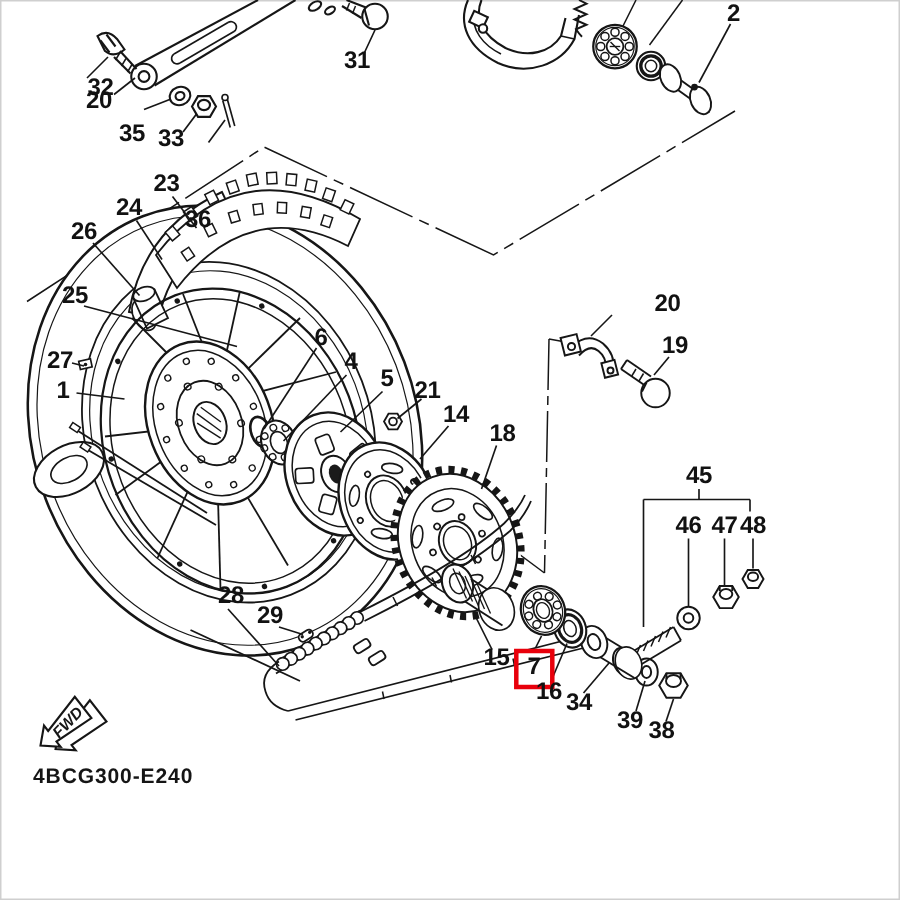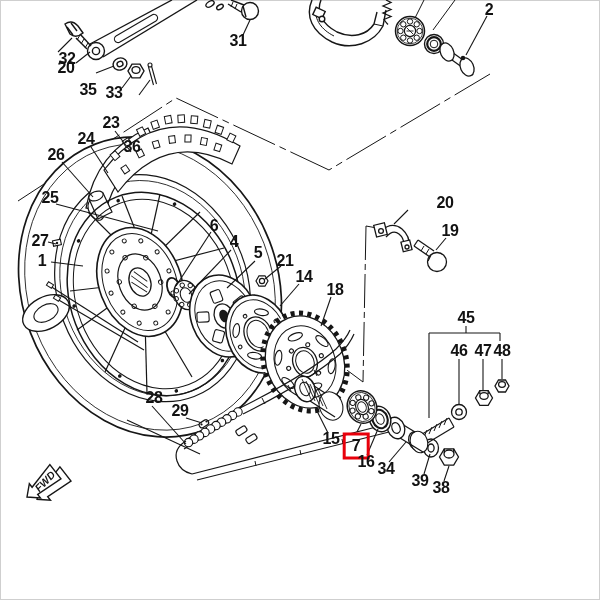--- a/index.html
+++ b/index.html
@@ -549,13 +549,14 @@
       <div class="part-label" style="left: 154px; top: 398px;">28</div>
       <div class="part-label" style="left: 180px; top: 411px;">29</div>
       <div class="part-label" style="left: 331px; top: 439px;">15</div>
       <div class="part-label hl" style="border-color: rgb(232, 0, 11); left: 356px; top: 446px;">7</div>
       <div class="part-label" style="left: 366px; top: 462px;">16</div>
       <div class="part-label" style="left: 386px; top: 469px;">34</div>
       <div class="part-label" style="left: 420px; top: 481px;">39</div>
       <div class="part-label" style="left: 441px; top: 488px;">38</div>
     </div>
 
+<div class="code">4BCG300-E240</div>
 </div>
 
 </body></html>

